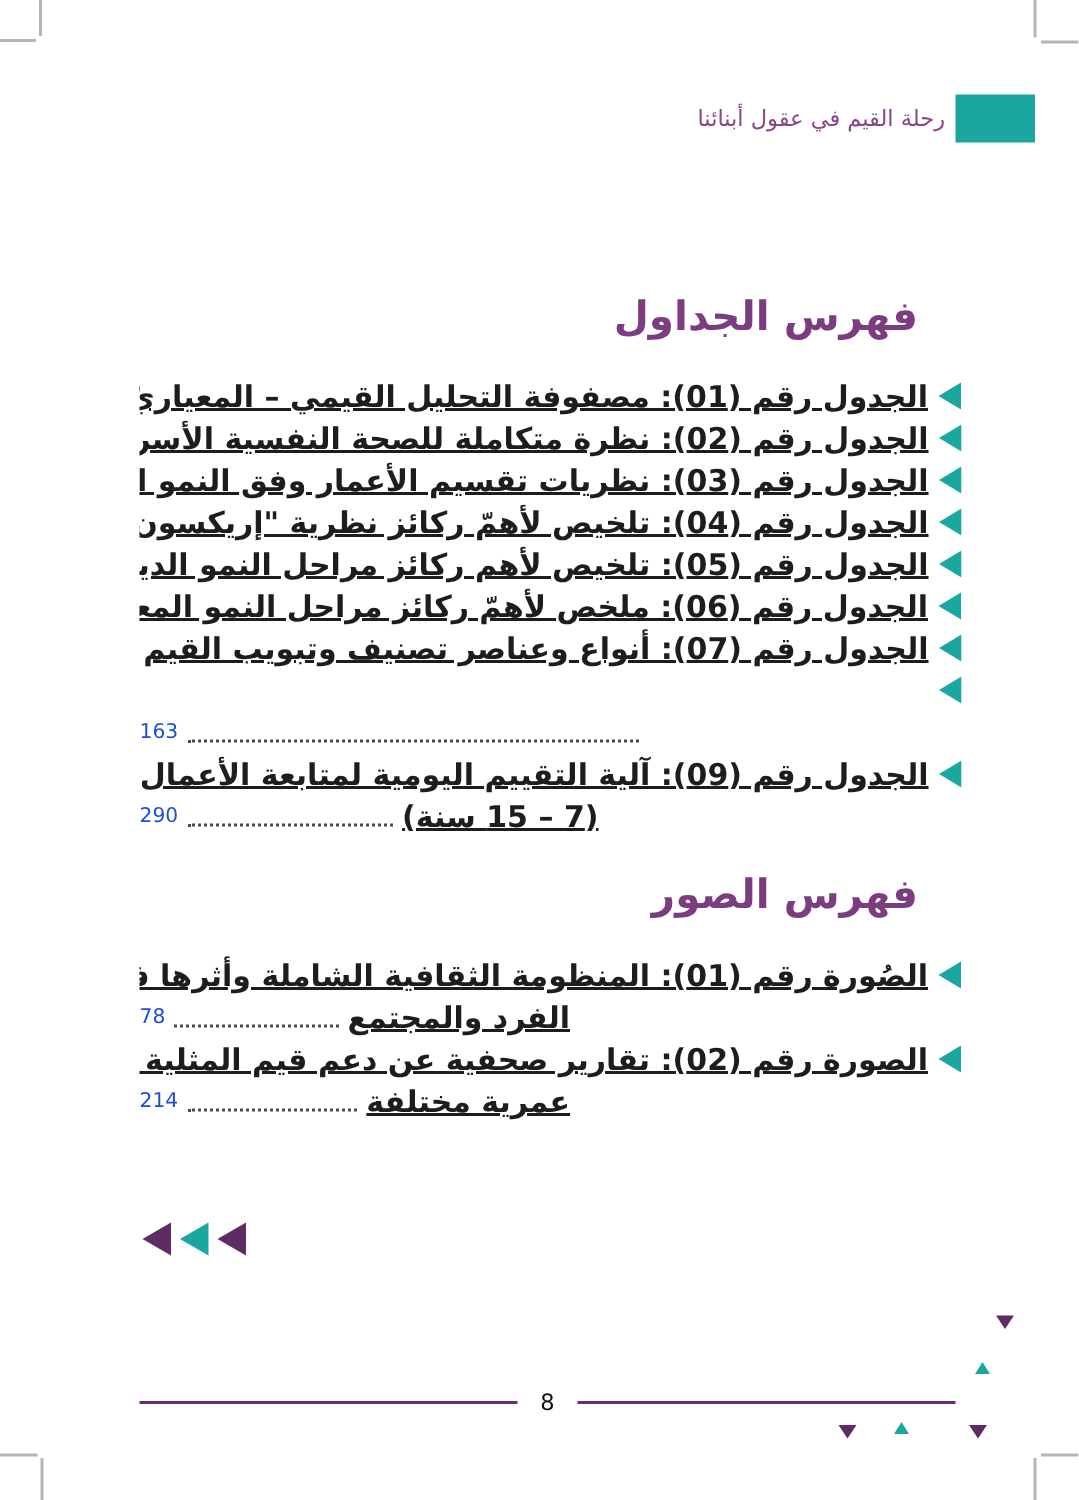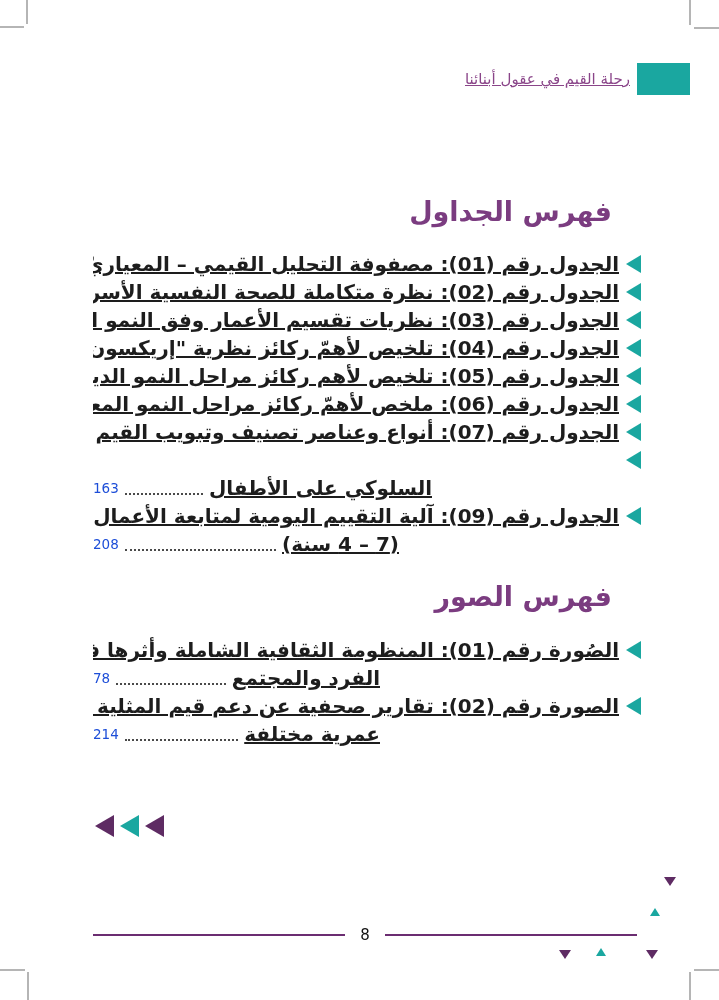--- a/index.html
+++ b/index.html
@@ -15,21 +15,21 @@
   .cm-tr-v{left:689px;top:0;width:2px;height:25px;}
   .cm-tr-h{left:694px;top:27px;width:25px;height:2px;}
   .cm-bl-h{left:0;top:969px;width:25px;height:2px;}
   .cm-bl-v{left:27px;top:972px;width:2px;height:28px;}
   .cm-br-v{left:689px;top:972px;width:2px;height:28px;}
   .cm-br-h{left:694px;top:969px;width:25px;height:2px;}
 
   
   .header-rect{position:absolute;top:63px;right:29px;width:53px;height:32px;background:var(--c-teal,#1AA7A0);}
   .book-title{position:absolute;top:63px;right:89px;height:32px;display:flex;align-items:center;
-    direction:rtl;font-size:15px;color:var(--c-header,#8A4589);text-decoration:underline;}
+    direction:rtl;font-size:15px;color:var(--c-header,#8A4589);}
 
   
   .sec-title{position:absolute;right:107px;direction:rtl;font-size:27px;font-weight:bold;
     color:var(--c-heading,#7B3C80);line-height:38px;}
   .sec-title.t1{top:193px;}
   .sec-title.t2{top:578px;}
 
   
   .toc{position:absolute;left:93px;right:78px;direction:rtl;}
   .toc.list1{top:250px;}
@@ -117,32 +117,31 @@
   <div class="row">
     <span class="tri"></span>
     <span class="txt">الجدول رقم (07): أنواع وعناصر تصنيف وتبويب القيم</span>
     <span class="lead"></span>
     <span class="num">126</span>
   </div>
   <div class="row">
     <span class="tri"></span>
   </div>
   <div class="row" style="padding-right:209px;">
-    <span class="txt">السلوكي على الأطفال</span>
     <span class="lead"></span>
     <span class="num">163</span>
   </div>
   <div class="row">
     <span class="tri"></span>
     <span class="txt">الجدول رقم (09): آلية التقييم اليومية لمتابعة الأعمال التعبُّدية للأطفال</span>
   </div>
   <div class="row" style="padding-right:242px;">
-    <span class="txt">(7 – 4 سنة)</span>
+    <span class="txt">(7 – 15 سنة)</span>
     <span class="lead"></span>
-    <span class="num">208</span>
+    <span class="num">290</span>
   </div>
 </div>
 
 <div class="sec-title t2">فهرس الصور</div>
 
 <div class="toc list2">
   <div class="row">
     <span class="tri"></span>
     <span class="txt">الصُورة رقم (01): المنظومة الثقافية الشاملة وأثرها في تشكيل ثقافة</span>
   </div>

